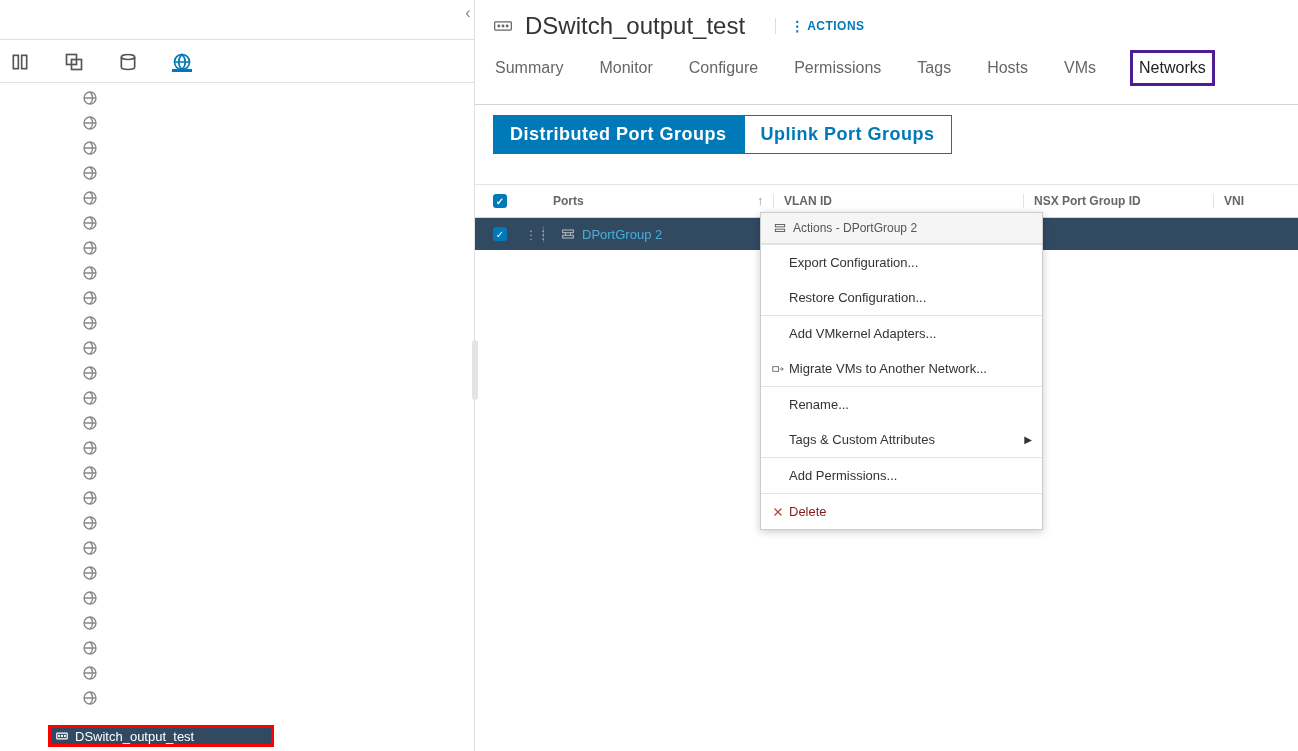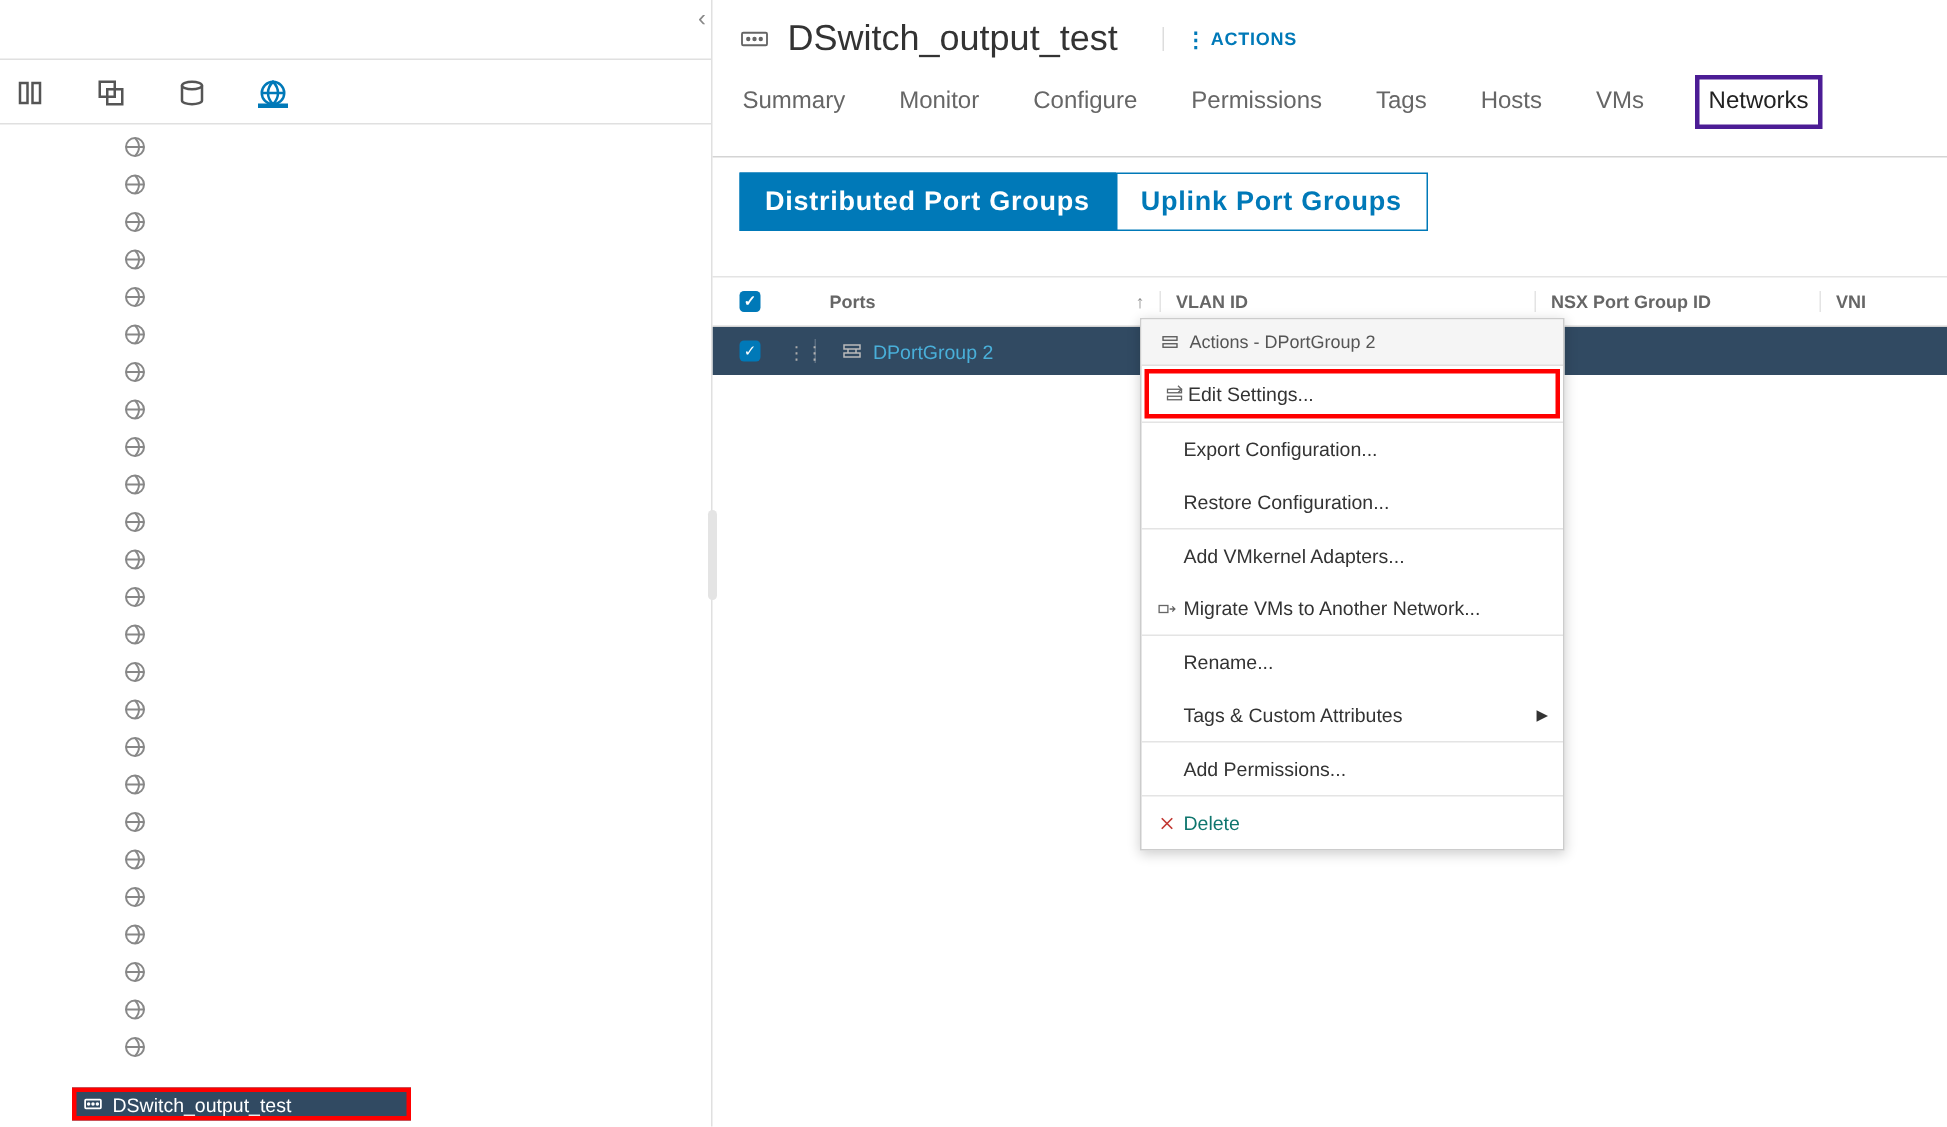--- a/index.html
+++ b/index.html
@@ -62,21 +62,21 @@
 
 .context-menu { position: absolute; left: 760px; top: 212px; width: 283px; background: #fff; border: 1px solid #ccc; box-shadow: 0 2px 8px rgba(0,0,0,0.2); font-size: 13px; z-index: 100; }
 .menu-header { padding: 8px 12px; background: #f5f5f5; border-bottom: 1px solid #e0e0e0; display: flex; align-items: center; gap: 6px; color: #555; font-size: 12px; }
 .menu-header svg { width: 14px; height: 14px; }
 .menu-item { padding: 10px 12px 10px 28px; cursor: pointer; display: flex; align-items: center; gap: 6px; position: relative; color: #333; }
 .menu-item svg { width: 14px; height: 14px; position: absolute; left: 10px; color: #666; }
 .menu-item.highlighted { border: 3px solid #ff0000; margin: 2px; padding: 6px 10px 6px 26px; }
 .menu-sep { border-top: 1px solid #e4e4e4; }
 .menu-item .sub-arrow { position: absolute; right: 10px; color: #333; font-size: 10px; }
 .menu-item.delete svg { color: #c23934; }
-.menu-item.delete { color: #0f766e; }
+.menu-item.delete { color: #7f1d1d; }
 
 .splitter-handle { position:absolute; left:472px; top:340px; width:6px; height:60px; background:#e4e4e4; border-radius:3px; }
 </style>
 </head>
 <body>
 
 <div class="container">
 
   <div class="left-panel">
     <div class="collapse-btn">‹</div>
@@ -341,28 +341,20 @@
 </div>
 
 <div class="context-menu">
   <div class="menu-header">
     <svg viewBox="0 0 24 24" fill="none" stroke="currentColor" stroke-width="1.5">
         <rect x="4" y="6" width="16" height="4"></rect>
         <rect x="4" y="14" width="16" height="4"></rect>
       </svg>
     <span>Actions - DPortGroup 2</span>
   </div>
-  <div class="menu-item highlighted">
-    <svg viewBox="0 0 24 24" fill="none" stroke="currentColor" stroke-width="1.5">
-        <rect x="4" y="6" width="16" height="4"></rect>
-        <rect x="4" y="14" width="16" height="4"></rect>
-        <path d="M16 2l4 4-4 4"></path>
-      </svg>
-    <span>Edit Settings...</span>
-  </div>
   <div class="menu-sep"></div>
   <div class="menu-item">
       <span>Export Configuration...</span>
     </div>
   <div class="menu-item">
       <span>Restore Configuration...</span>
     </div>
   <div class="menu-sep"></div>
   <div class="menu-item">
       <span>Add VMkernel Adapters...</span>

